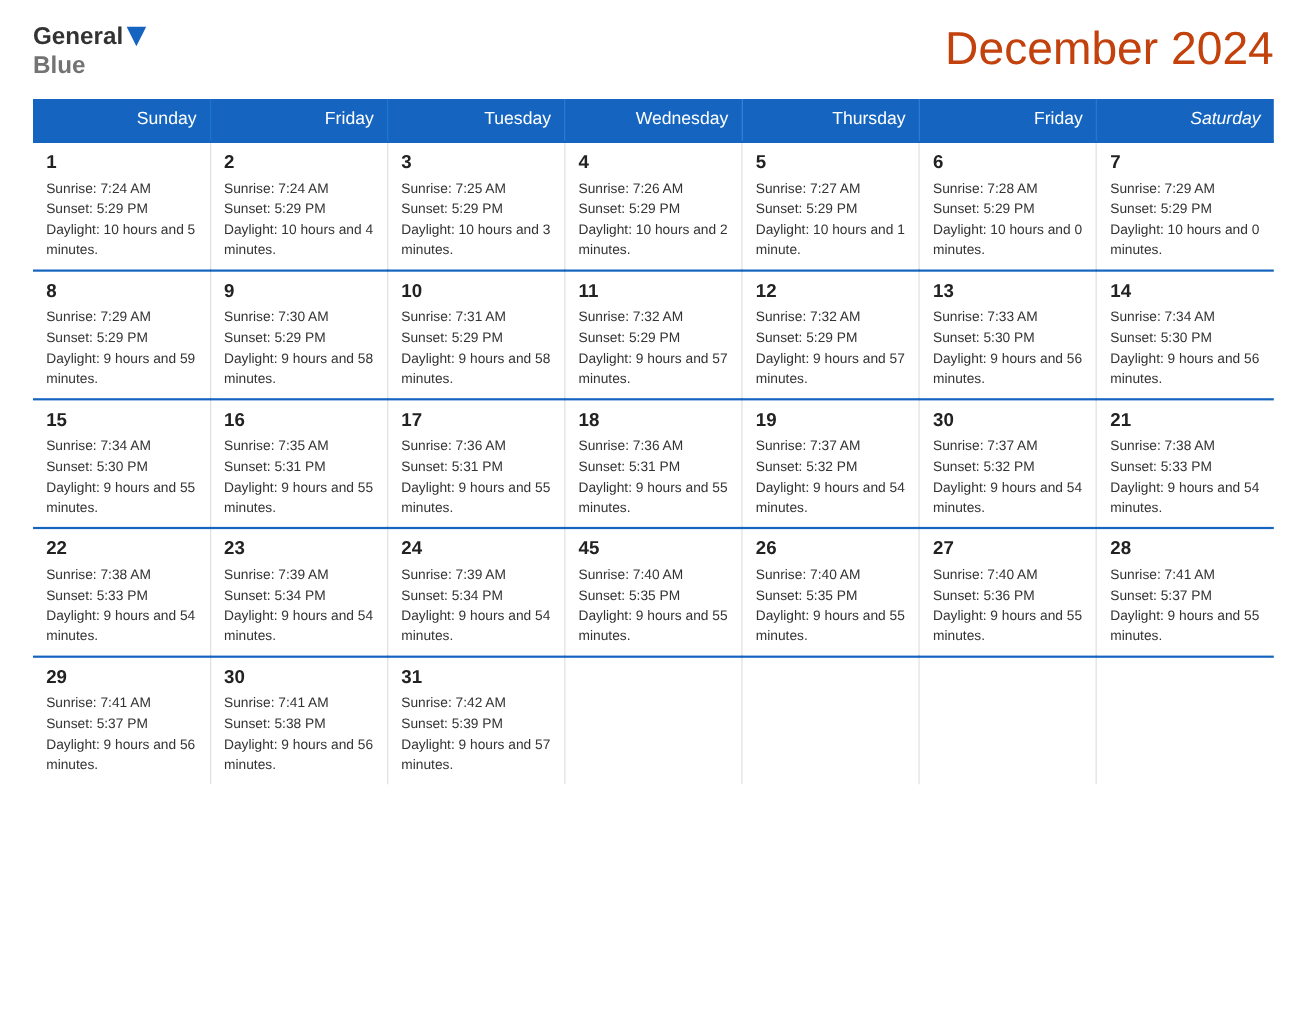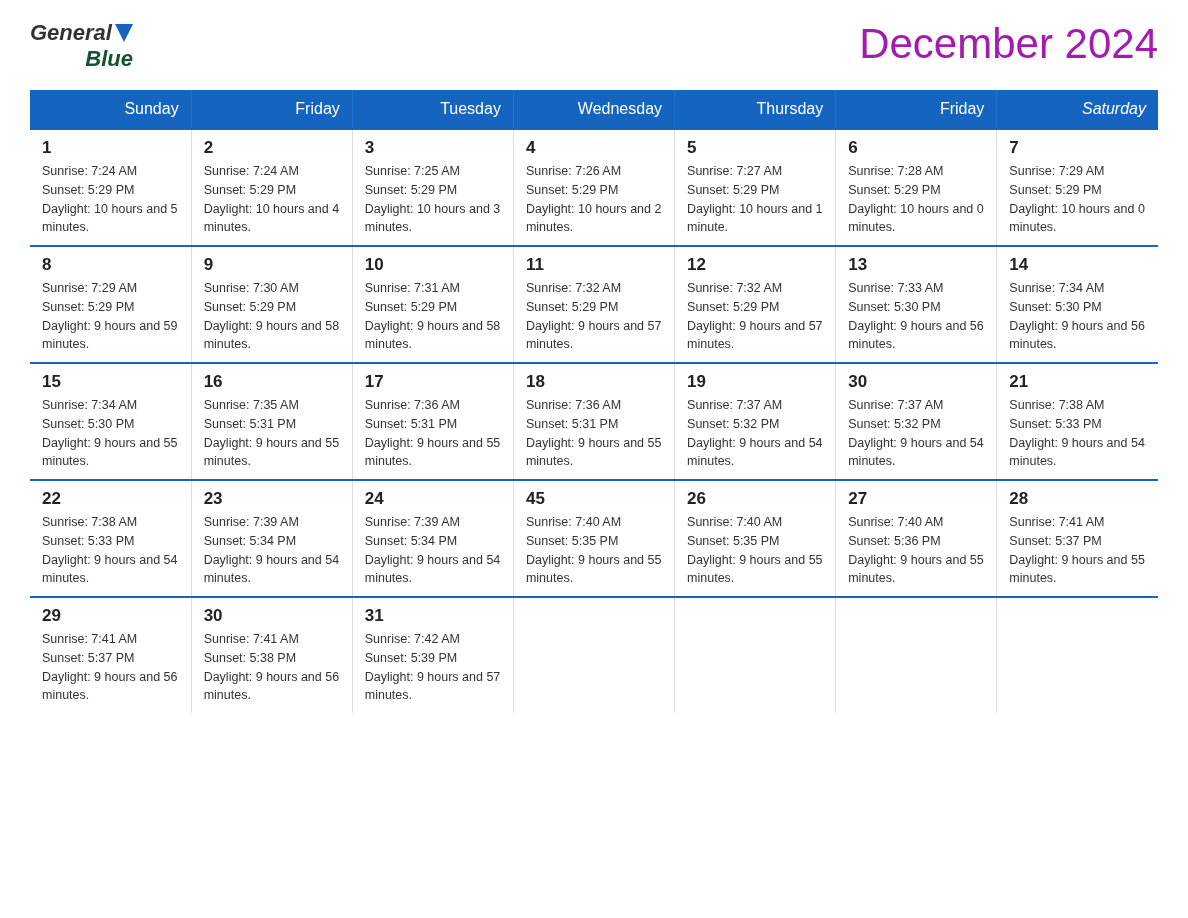--- a/index.html
+++ b/index.html
@@ -11,40 +11,39 @@
     }
     .header {
       display: flex;
       justify-content: space-between;
       align-items: flex-start;
       margin-bottom: 18px;
     }
     .logo {
       display: flex;
       flex-direction: column;
-      align-items: flex-end;
-      font-style: italic;
+      align-items: flex-start;
     }
     .logo-text-general {
       font-size: 22px;
       font-weight: bold;
       color: #333;
     }
     .logo-text-blue {
       font-size: 22px;
       font-weight: bold;
-      color: #14532d;
+      color: #737373;
     }
     .title-section {
       text-align: right;
     }
     .title-section h1 {
       font-size: 42px;
       font-weight: normal;
-      color: #a21caf;
+      color: #c2410c;
     }
     .title-section h2 {
       font-size: 20px;
       font-weight: normal;
       color: #444;
     }
     table {
       width: 100%;
       border-collapse: collapse;
       table-layout: fixed;

